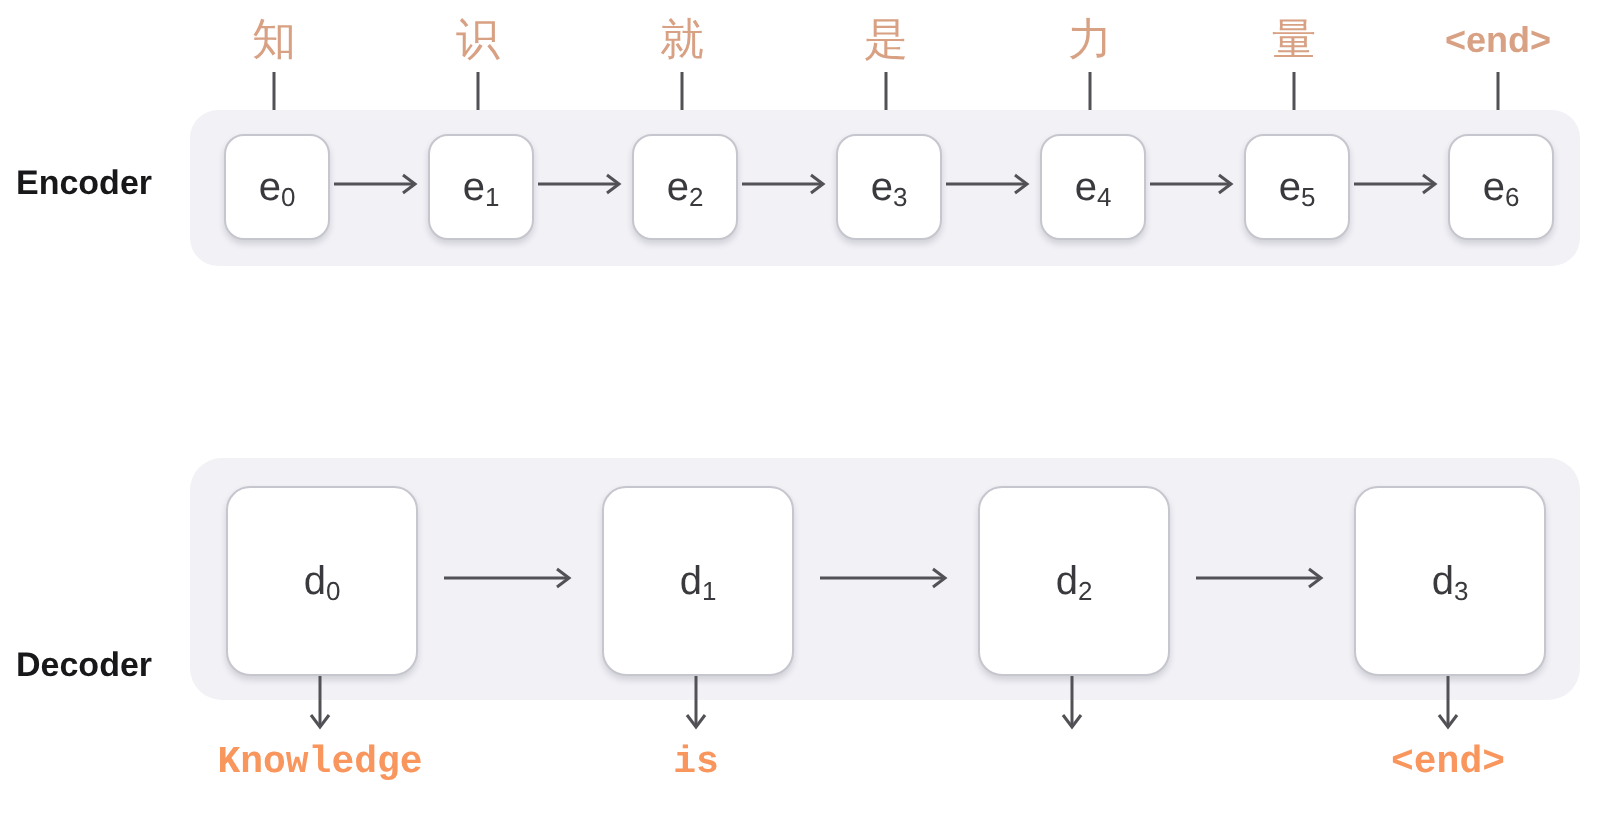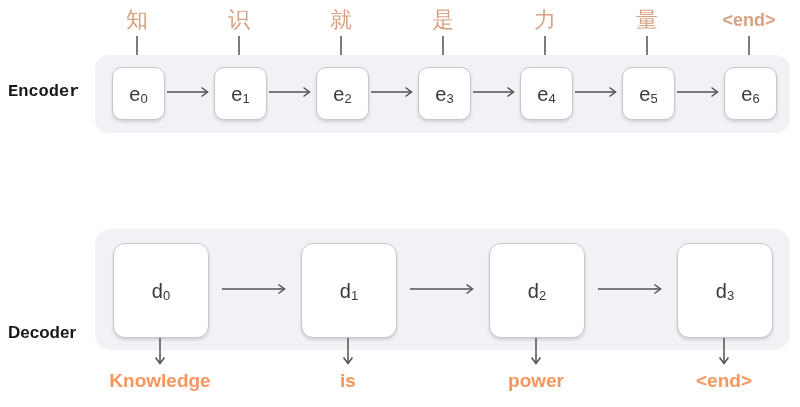--- a/index.html
+++ b/index.html
@@ -37,27 +37,27 @@
   .arrow{position:absolute;color:var(--arrow);line-height:0;}
   .v-arrow{transform:translateX(-50%);}
 
   .token-in{
     position:absolute;top:6px;transform:translateX(-50%);
     color:var(--input_token);font-size:22px;line-height:28px;white-space:nowrap;
   }
   .token-in.end-token{font-size:18px;font-weight:700;line-height:28px;}
   .token-out{
     position:absolute;top:369px;transform:translateX(-50%);
-    color:var(--output_token);font-size:19px;font-weight:700;line-height:24px;white-space:nowrap;
+    color:var(--output_token);font-size:19px;font-weight:700;line-height:24px;white-space:nowrap;font-family:Liberation Mono, monospace;
   }
   .section-label{
     position:absolute;left:8px;color:var(--section_label);
     font-size:17px;font-weight:700;line-height:20px;
   }
-  .enc-label{top:82px;font-family:Liberation Mono, monospace;}
+  .enc-label{top:82px;}
   .dec-label{top:279px;margin-top:44px;}
 </style>
 </head>
 <body>
 
 <div class="page">
 
   <span class="token-in" style="left:137px">知</span>
   <span class="token-in" style="left:239px">识</span>
   <span class="token-in" style="left:341px">就</span>
@@ -197,16 +197,15 @@
         <line x1="6" y1="0" x2="6" y2="24.5" stroke="currentColor" stroke-width="1.5"></line>
         <path d="M1.5 19.5 L6 25.5 L10.5 19.5" fill="none" stroke="currentColor" stroke-width="1.5"></path>
       </svg></span>
   <span class="arrow v-arrow" style="left:724px;top:338px"><svg width="12" height="27" viewBox="0 0 12 27">
         <line x1="6" y1="0" x2="6" y2="24.5" stroke="currentColor" stroke-width="1.5"></line>
         <path d="M1.5 19.5 L6 25.5 L10.5 19.5" fill="none" stroke="currentColor" stroke-width="1.5"></path>
       </svg></span>
 
   <span class="token-out" style="left:160px">Knowledge</span>
   <span class="token-out" style="left:348px">is</span>
-  <span class="token-out" style="left:536px">power</span>
   <span class="token-out" style="left:724px">&lt;end&gt;</span>
 
 </div>
 
 </body></html>

